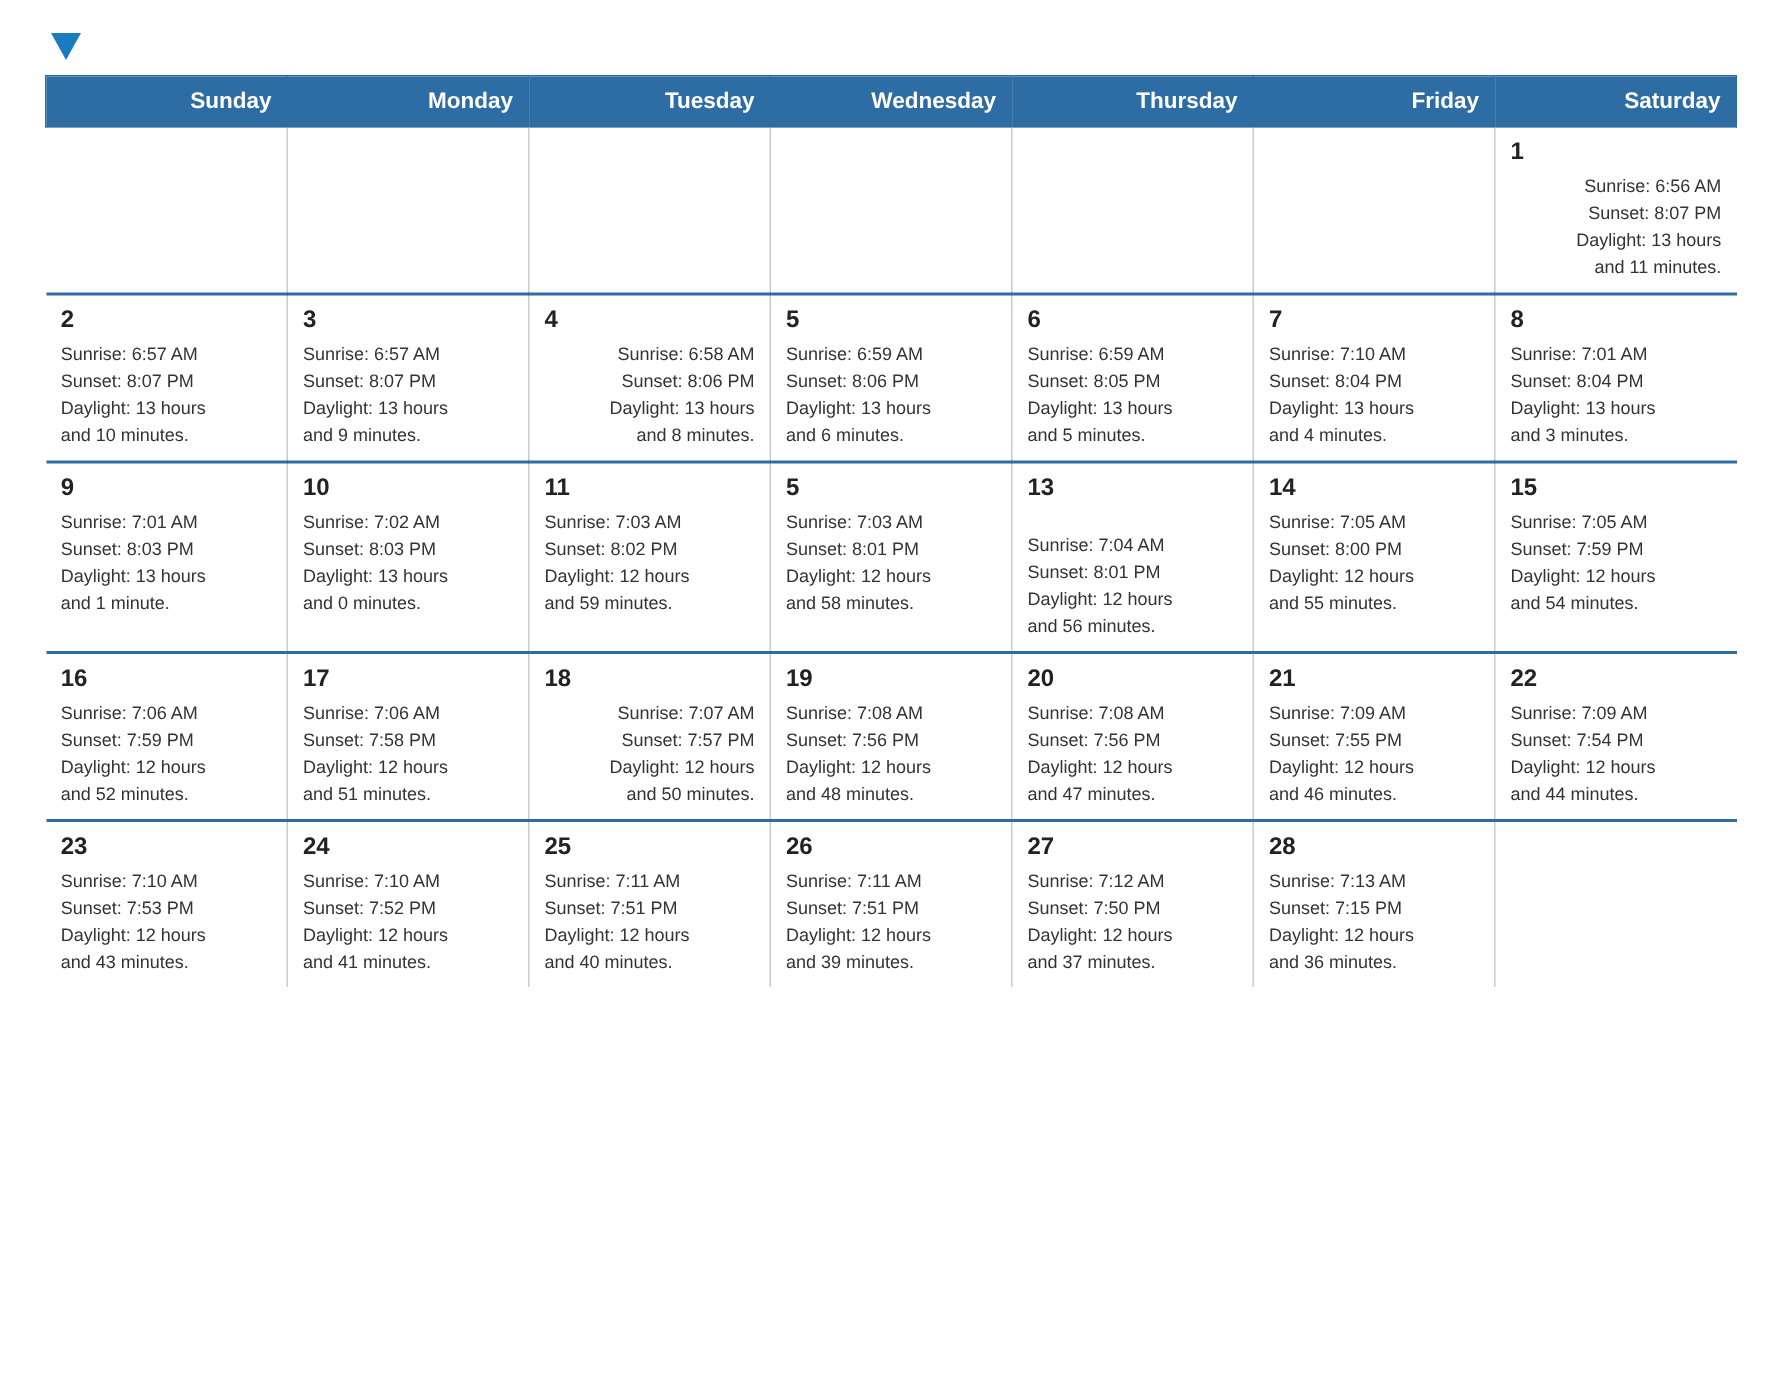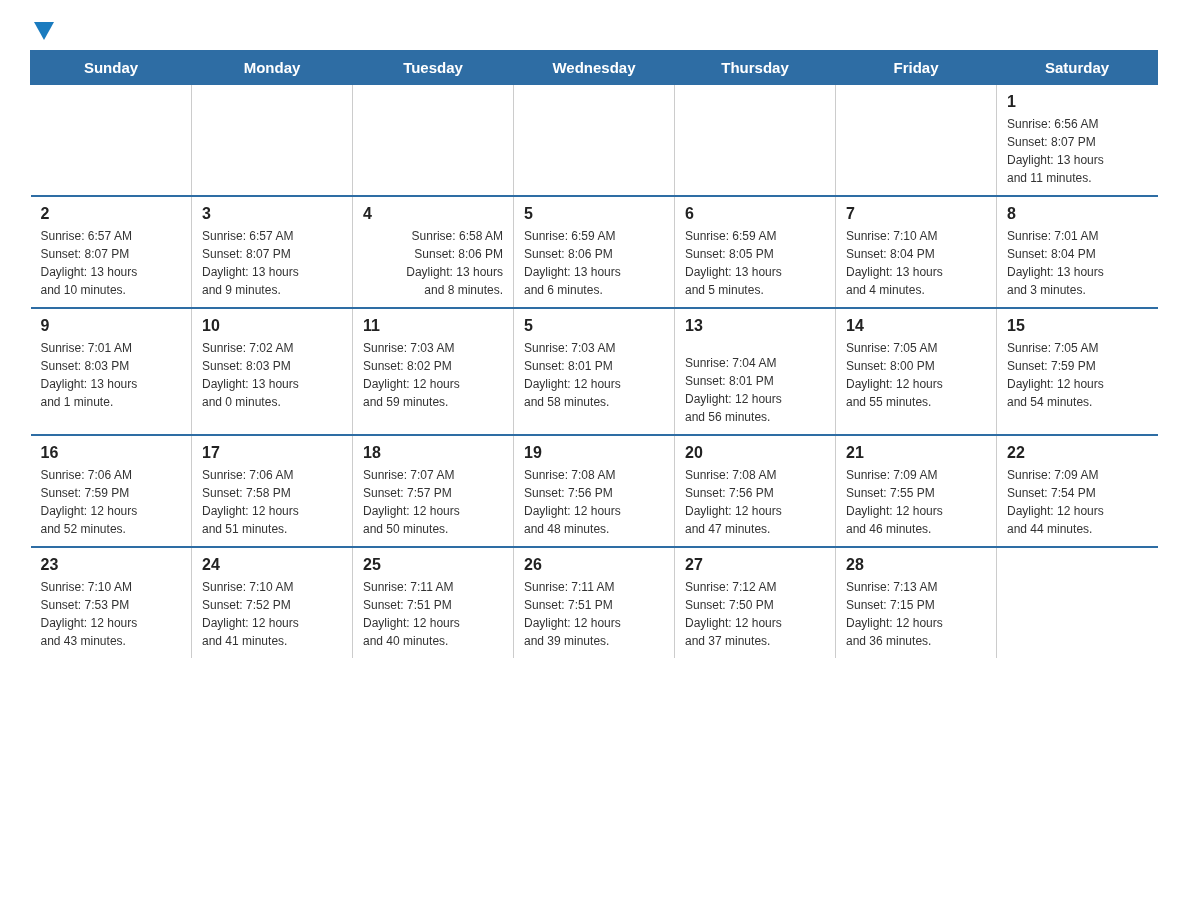--- a/index.html
+++ b/index.html
@@ -63,21 +63,21 @@
       margin-top: 8px;
     }
     .calendar thead tr {
       background-color: #2e6da4;
     }
     .calendar thead th {
       color: #fff;
       font-size: 15px;
       font-weight: bold;
       padding: 8px 10px;
-      text-align: center;
+      text-align: right;
       border: 1px solid #2e6da4;
     }
     .calendar tbody tr {
       border-bottom: 2px solid #2e6da4;
     }
     .calendar tbody td {
       vertical-align: top;
       padding: 8px 10px;
       font-size: 12.5px;
       border-right: 1px solid #ccc;
@@ -138,21 +138,21 @@
   <tbody id="calendar-body">
   <tr>
         <td class="empty-cell"></td>
         <td class="empty-cell"></td>
         <td class="empty-cell"></td>
         <td class="empty-cell"></td>
         <td class="empty-cell"></td>
         <td class="empty-cell"></td>
         <td>
           <div class="day-number">1</div>
-          <div class="day-info" style="white-space: pre-line;">Sunrise: 6:56 AM
+          <div class="day-info" style="white-space: pre-line; text-align: right;">Sunrise: 6:56 AM
 Sunset: 8:07 PM
 Daylight: 13 hours
 and 11 minutes.</div>
         </td>
       </tr>
       <tr>
         <td>
           <div class="day-number">2</div>
           <div class="day-info" style="white-space: pre-line;">Sunrise: 6:57 AM
 Sunset: 8:07 PM
@@ -263,21 +263,21 @@
         </td>
         <td>
           <div class="day-number">17</div>
           <div class="day-info" style="white-space: pre-line;">Sunrise: 7:06 AM
 Sunset: 7:58 PM
 Daylight: 12 hours
 and 51 minutes.</div>
         </td>
         <td>
           <div class="day-number">18</div>
-          <div class="day-info" style="white-space: pre-line;">Sunrise: 7:07 AM
+          <div class="day-info" style="white-space: pre-line; text-align: right;">Sunrise: 7:07 AM
 Sunset: 7:57 PM
 Daylight: 12 hours
 and 50 minutes.</div>
         </td>
         <td>
           <div class="day-number">19</div>
           <div class="day-info" style="white-space: pre-line;">Sunrise: 7:08 AM
 Sunset: 7:56 PM
 Daylight: 12 hours
 and 48 minutes.</div>

